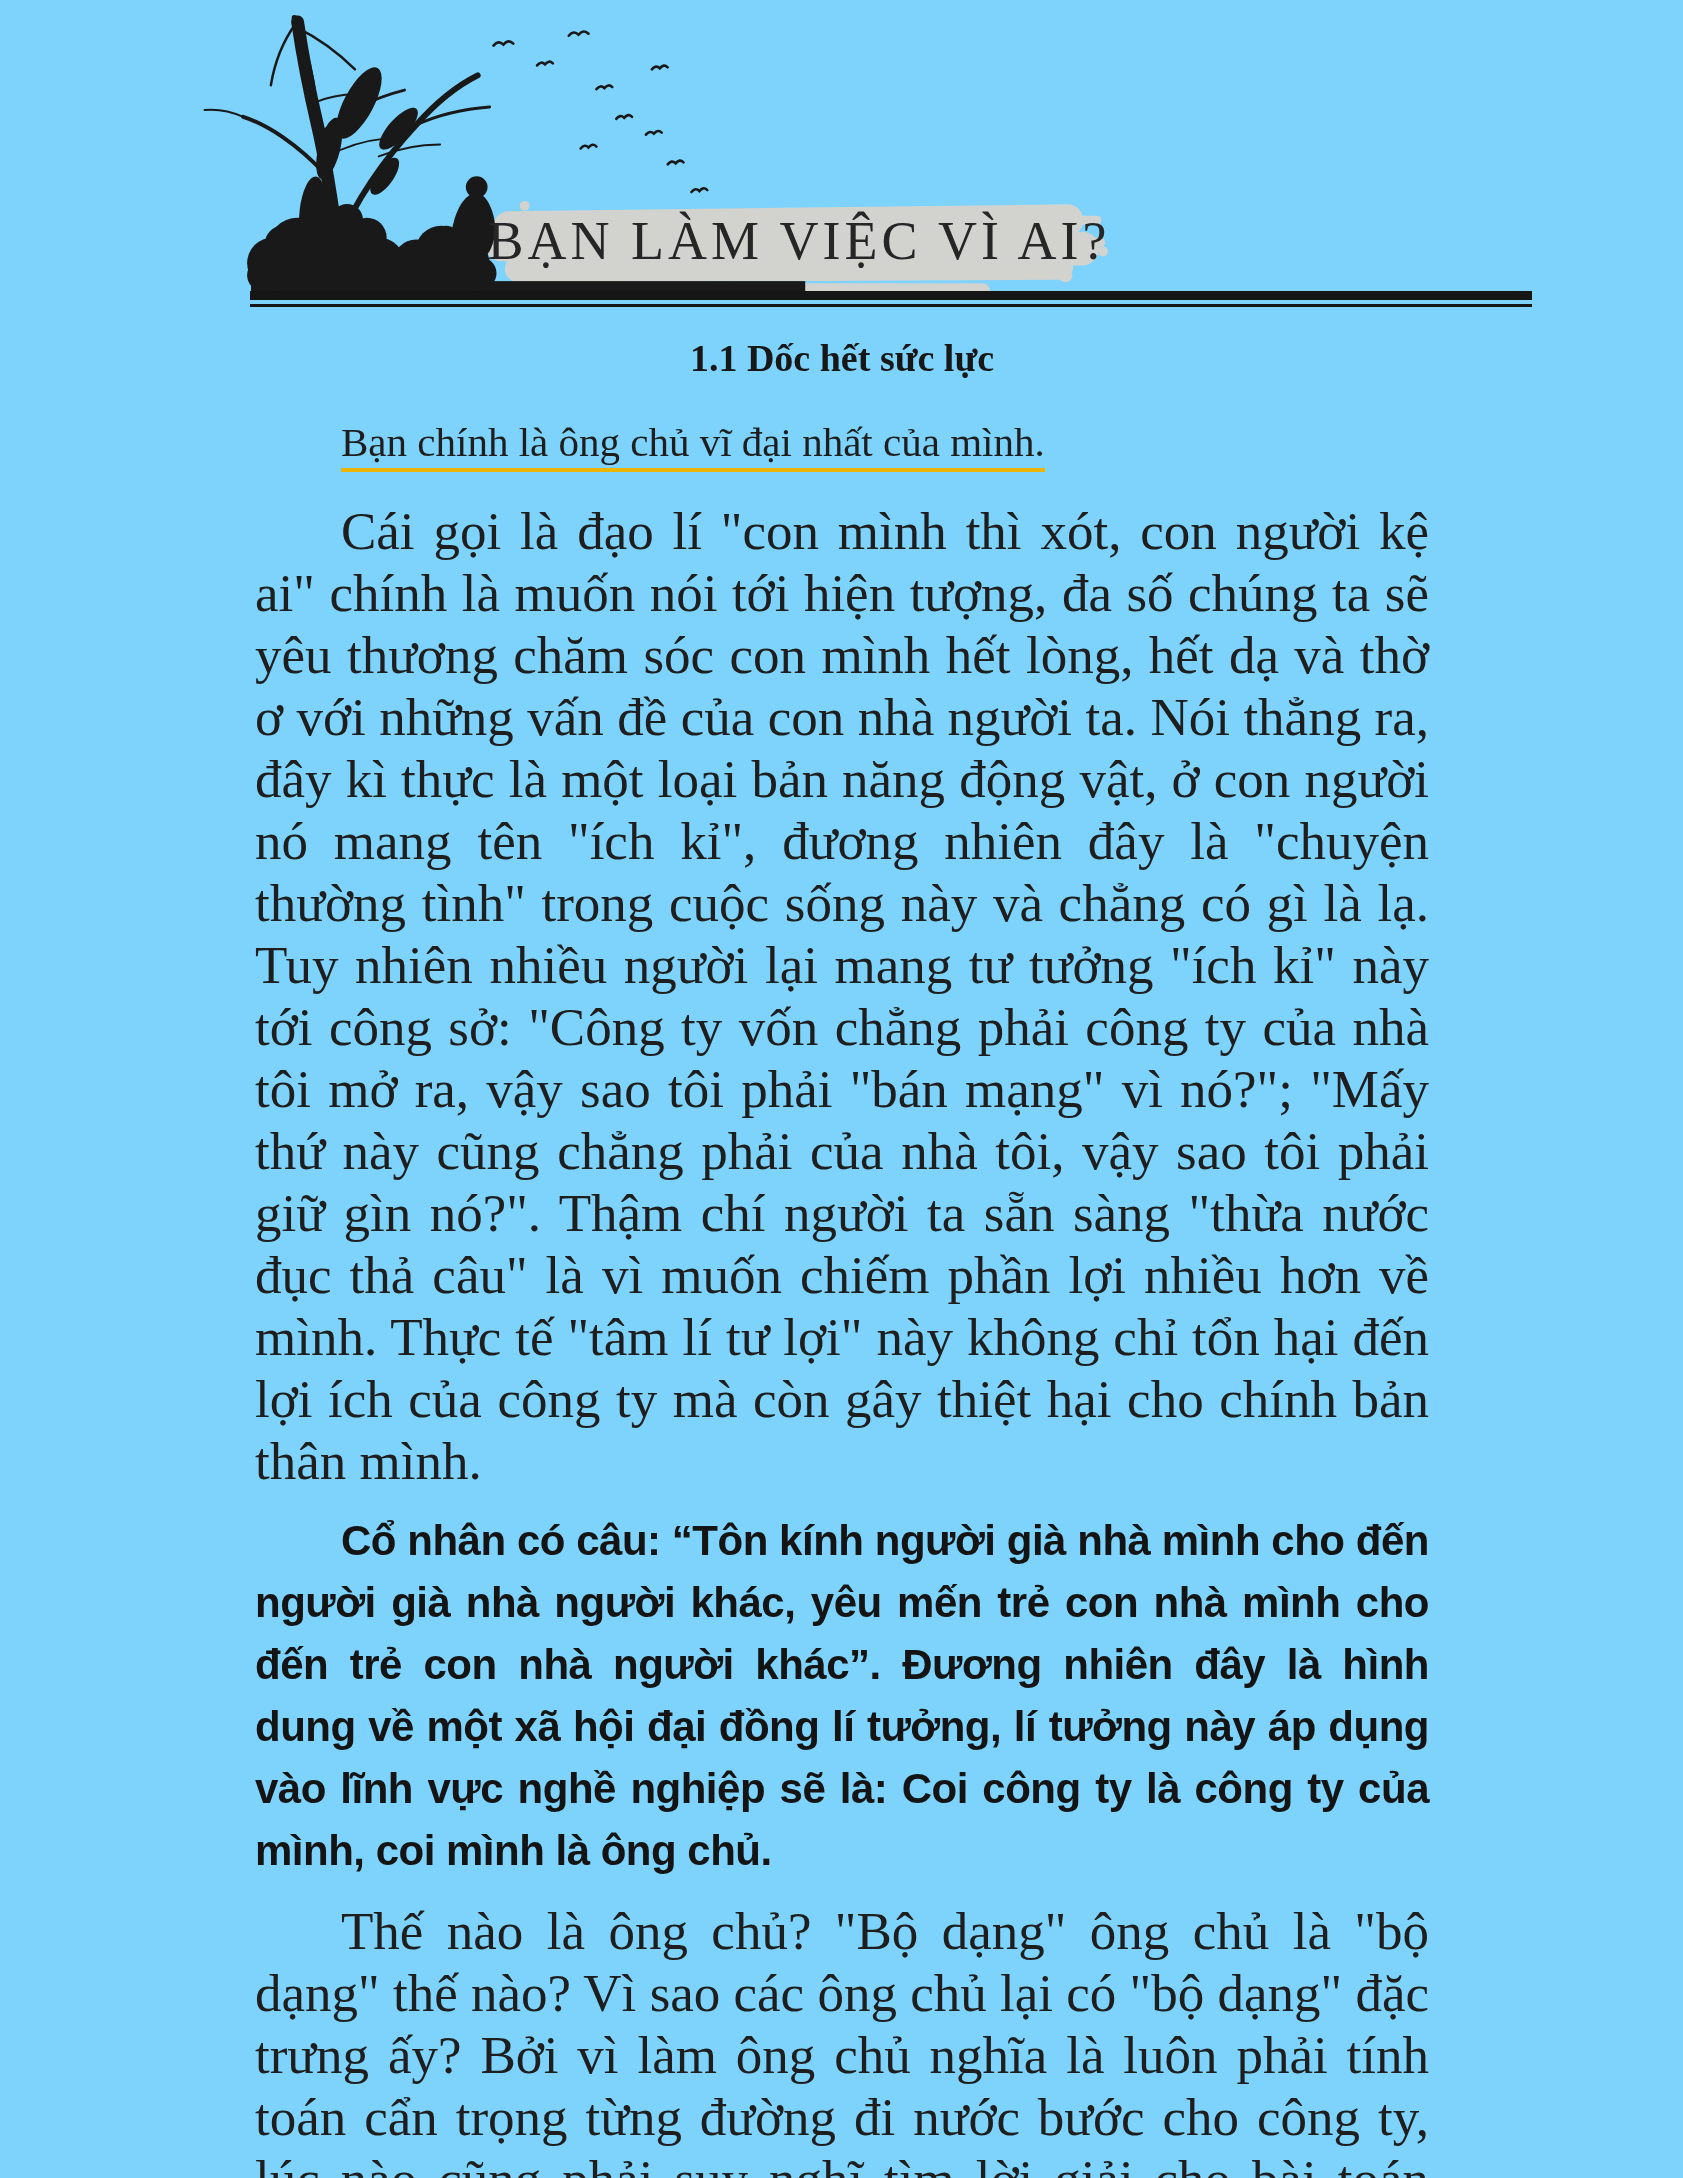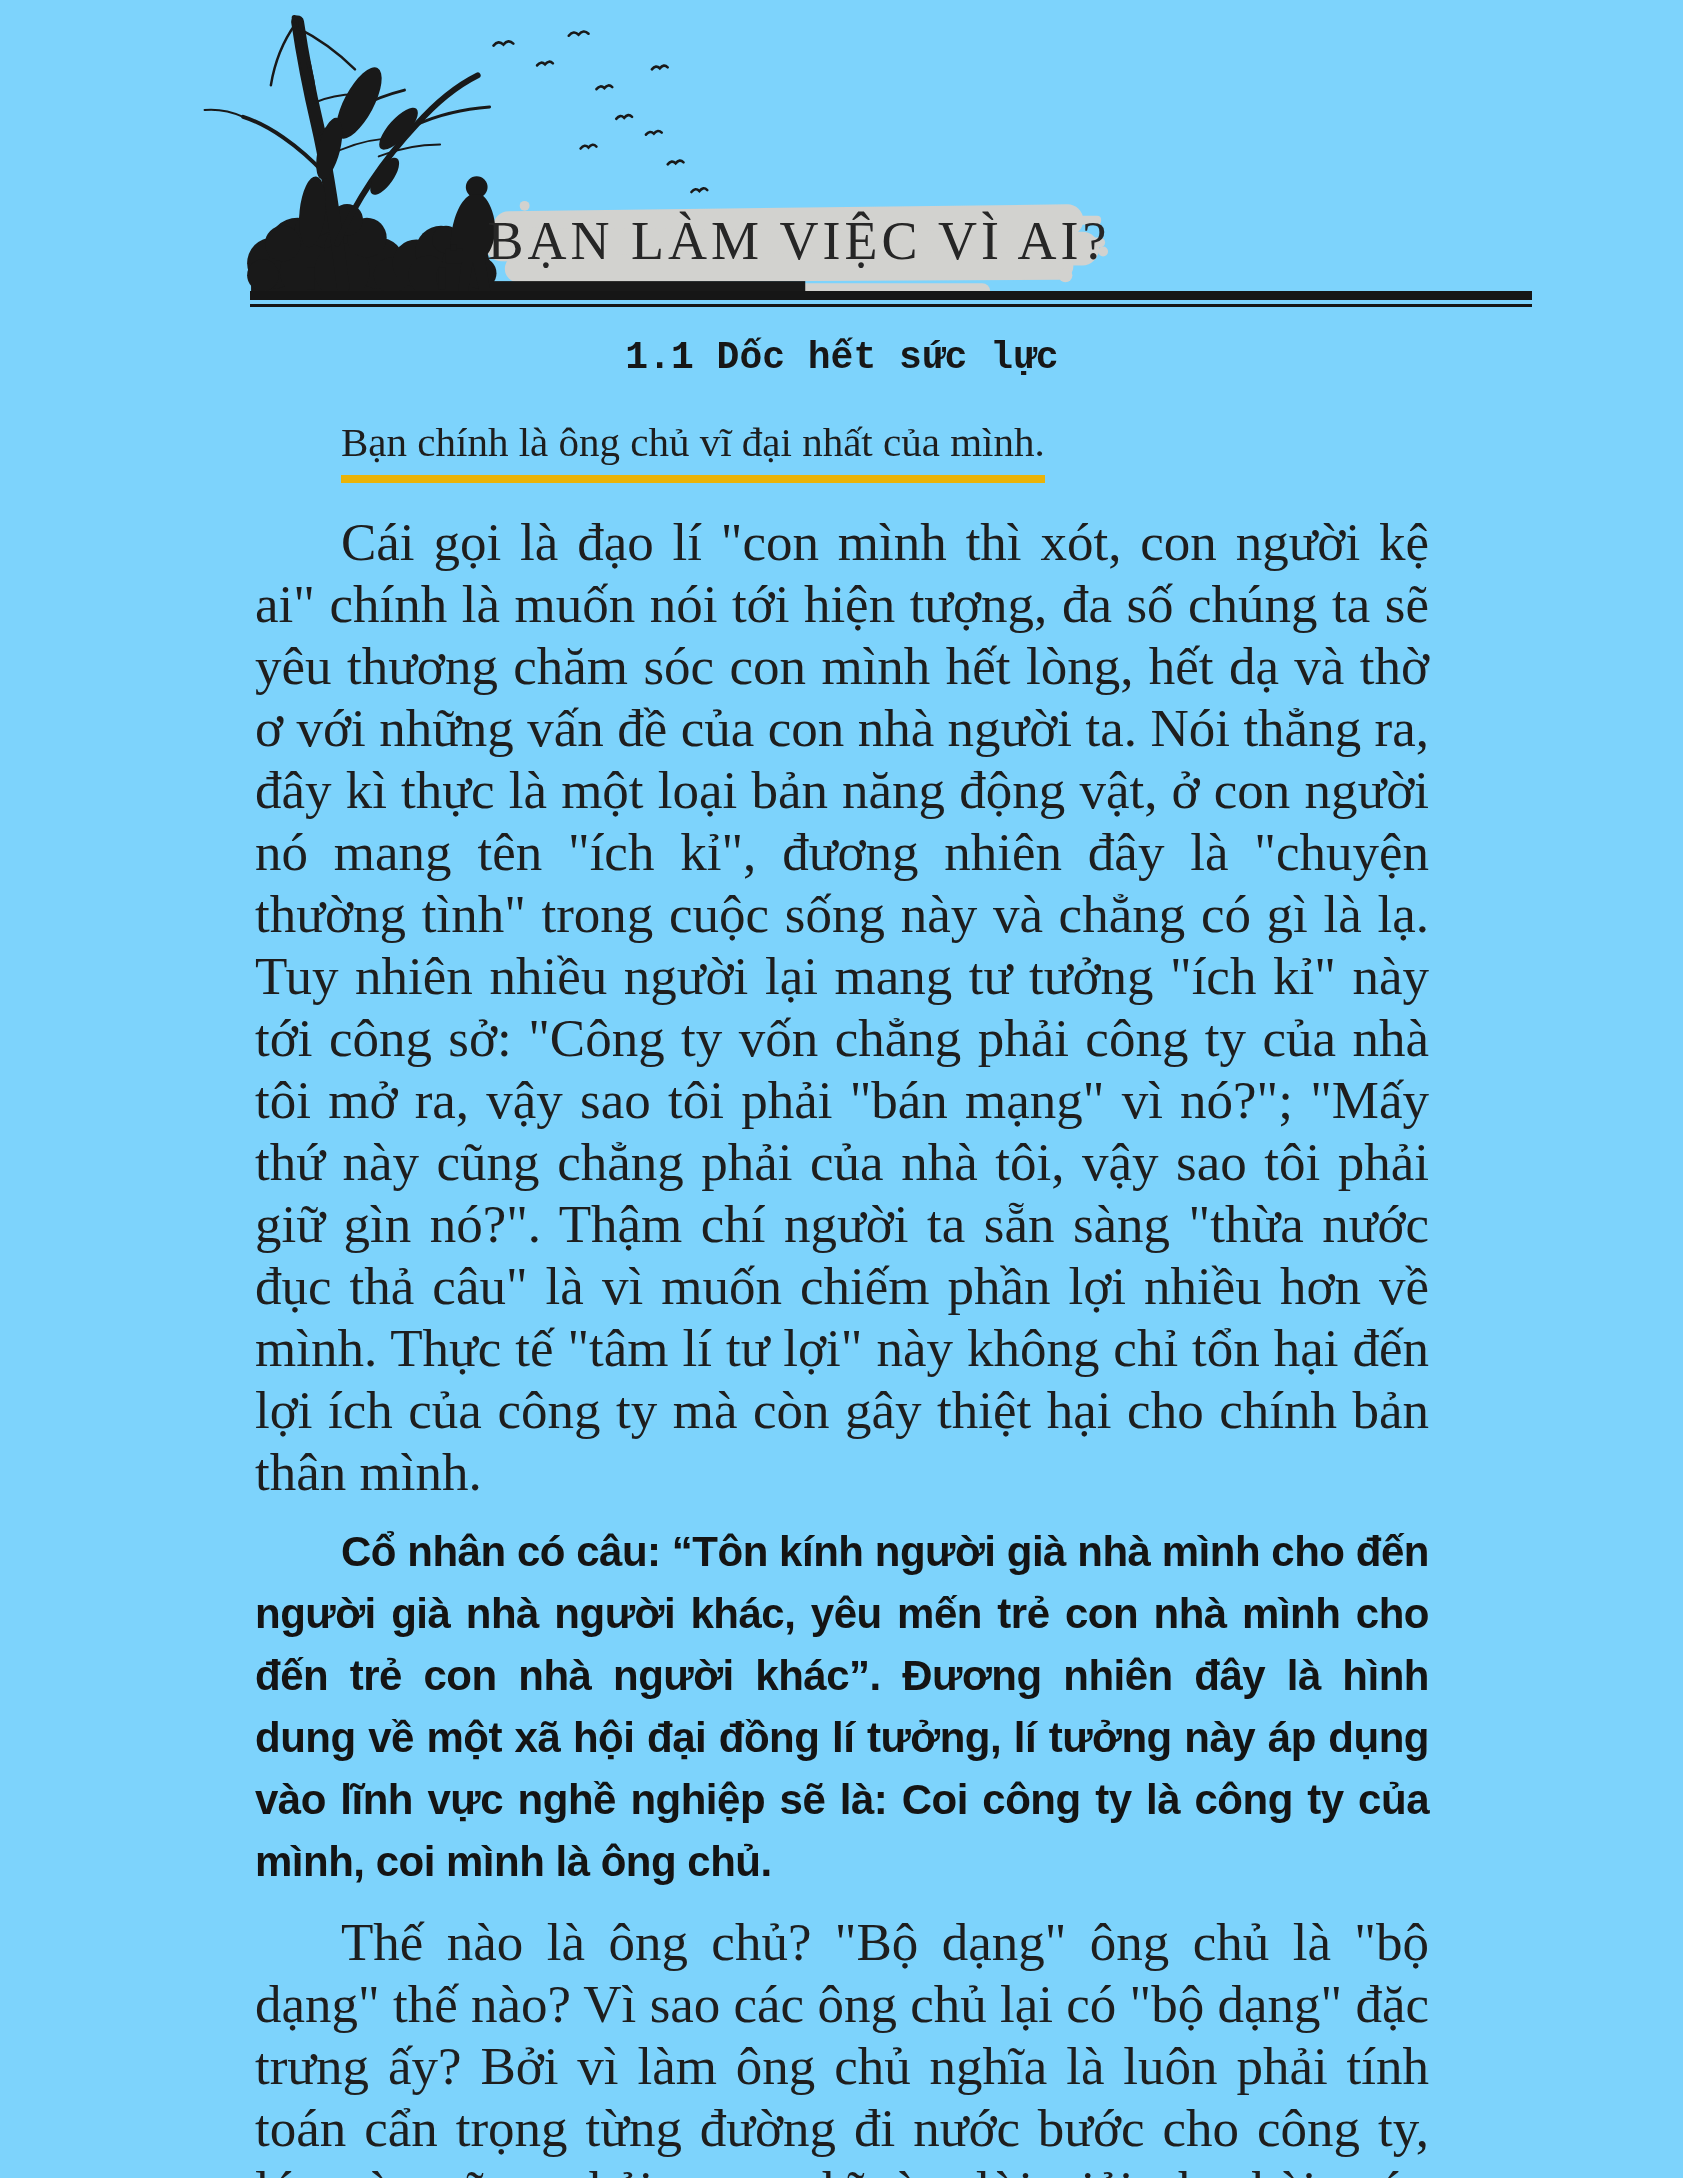--- a/index.html
+++ b/index.html
@@ -25,28 +25,28 @@
     display:flex;align-items:center;justify-content:center;
     z-index:4;
     font-family:"Liberation Serif", serif;
     font-size:54px;letter-spacing:4px;color:#262626;
     white-space:nowrap;
   }
   
   .content{padding:0 254px 0 255px;}
   .section-heading{
     margin:26px 0 0;text-align:center;
-    font-family:Liberation Mono, monospace;
+    font-family:Liberation Serif, serif;
     font-weight:bold;font-size:38px;line-height:46px;
     color:#171717;letter-spacing:0px;
   }
   .lead{margin:36px 0 0;font-size:41px;line-height:51px;}
   .lead .lead-text{
     display:inline-block;margin-left:86px;
-    border-bottom:8px solid #eab308;padding-bottom:7px;
+    border-bottom:4px solid #eab308;
   }
   p.body-para{
     margin:28px 0 0;
     font-size:53px;line-height:62px;
     text-align:justify;text-indent:86px;
     color:#1e1e1e;
   }
   p.body-para + p.body-para{margin-top:18px;}
   p.body-para.bold{
     font-family:"Liberation Sans", sans-serif;

